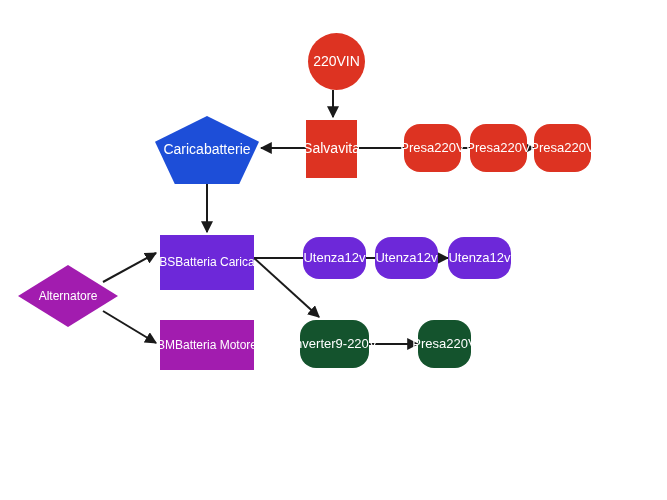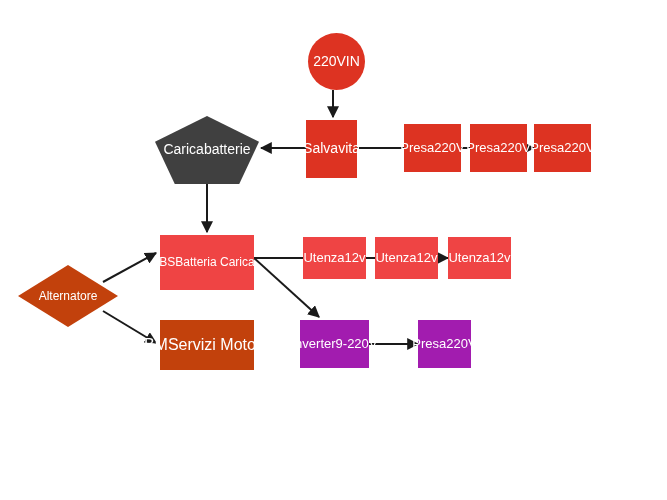--- a/index.html
+++ b/index.html
@@ -37,50 +37,50 @@
     z-index: 2;
   }
   .node .ln {
     display: block;
     white-space: nowrap;
   }
 
   
   .circle   { border-radius: 50%; }
   .rect     { border-radius: 0; }
-  .rounded  { border-radius: 0; }
+  .rounded  { border-radius: 16px; }
   .pentagon {
     -webkit-clip-path: polygon(50% 0%, 100% 38%, 81% 100%, 19% 100%, 0% 38%);
     clip-path: polygon(50% 0%, 100% 38%, 81% 100%, 19% 100%, 0% 38%);
   }
   .diamond {
     -webkit-clip-path: polygon(50% 0%, 100% 50%, 50% 100%, 0% 50%);
     clip-path: polygon(50% 0%, 100% 50%, 50% 100%, 0% 50%);
   }
 
   
   .c-red    { background: #DD3322; }
-  .c-blue   { background: #404040; }
-  .c-green  { background: #ef4444; }
-  .c-pink   { background: #c2410c; justify-content: center; }
-  .c-yellow { background: #a21caf; }
+  .c-blue   { background: #1d4ed8; }
+  .c-green  { background: #6d28d9; }
+  .c-pink   { background: #a21caf; justify-content: center; }
+  .c-yellow { background: #14532d; }
 
   
   #n-source      { left: 308px; top: 33px;  width: 57px;  height: 57px;  font-size: 14px; }
   #n-breaker     { left: 306px; top: 120px; width: 51px;  height: 58px;  font-size: 14px; }
   #n-charger     { left: 155px; top: 116px; width: 104px; height: 68px;  font-size: 14px; }
   #n-socket-1    { left: 404px; top: 124px; width: 57px;  height: 48px;  font-size: 13px; }
   #n-socket-2    { left: 470px; top: 124px; width: 57px;  height: 48px;  font-size: 13px; }
   #n-socket-3    { left: 534px; top: 124px; width: 57px;  height: 48px;  font-size: 13px; }
   #n-bs          { left: 160px; top: 235px; width: 94px;  height: 55px;  font-size: 12px; }
   #n-load-1      { left: 303px; top: 237px; width: 63px;  height: 42px;  font-size: 13px; }
   #n-load-2      { left: 375px; top: 237px; width: 63px;  height: 42px;  font-size: 13px; }
   #n-load-3      { left: 448px; top: 237px; width: 63px;  height: 42px;  font-size: 13px; }
   #n-alternator  { left: 18px;  top: 265px; width: 100px; height: 62px;  font-size: 12px; }
-  #n-bm          { left: 160px; top: 320px; width: 94px;  height: 50px;  font-size: 16px; }
+  #n-bm          { left: 160px; top: 320px; width: 94px;  height: 50px;  font-size: 12px; }
   #n-inverter    { left: 300px; top: 320px; width: 69px;  height: 48px;  font-size: 13px; }
   #n-out-socket  { left: 418px; top: 320px; width: 53px;  height: 48px;  font-size: 13px; }
 </style>
 </head>
 <body>
 
 <div id="canvas">
 
   <svg id="edges" viewBox="0 0 667 500" width="667" height="500" xmlns="http://www.w3.org/2000/svg">
     <defs>
@@ -161,21 +161,21 @@
     <span class="ln">Utenza</span>
     <span class="ln">12v</span>
   </div>
 
   <div id="n-alternator" class="node diamond c-pink">
     <span class="ln">Alternatore</span>
   </div>
 
   <div id="n-bm" class="node rect c-pink">
     <span class="ln">BM</span>
-    <span class="ln">Servizi Motore</span>
+    <span class="ln">Batteria Motore</span>
   </div>
 
   <div id="n-inverter" class="node rounded c-yellow">
     <span class="ln">Inverter</span>
     <span class="ln">9-220V</span>
   </div>
 
   <div id="n-out-socket" class="node rounded c-yellow">
     <span class="ln">Presa</span>
     <span class="ln">220V</span>

